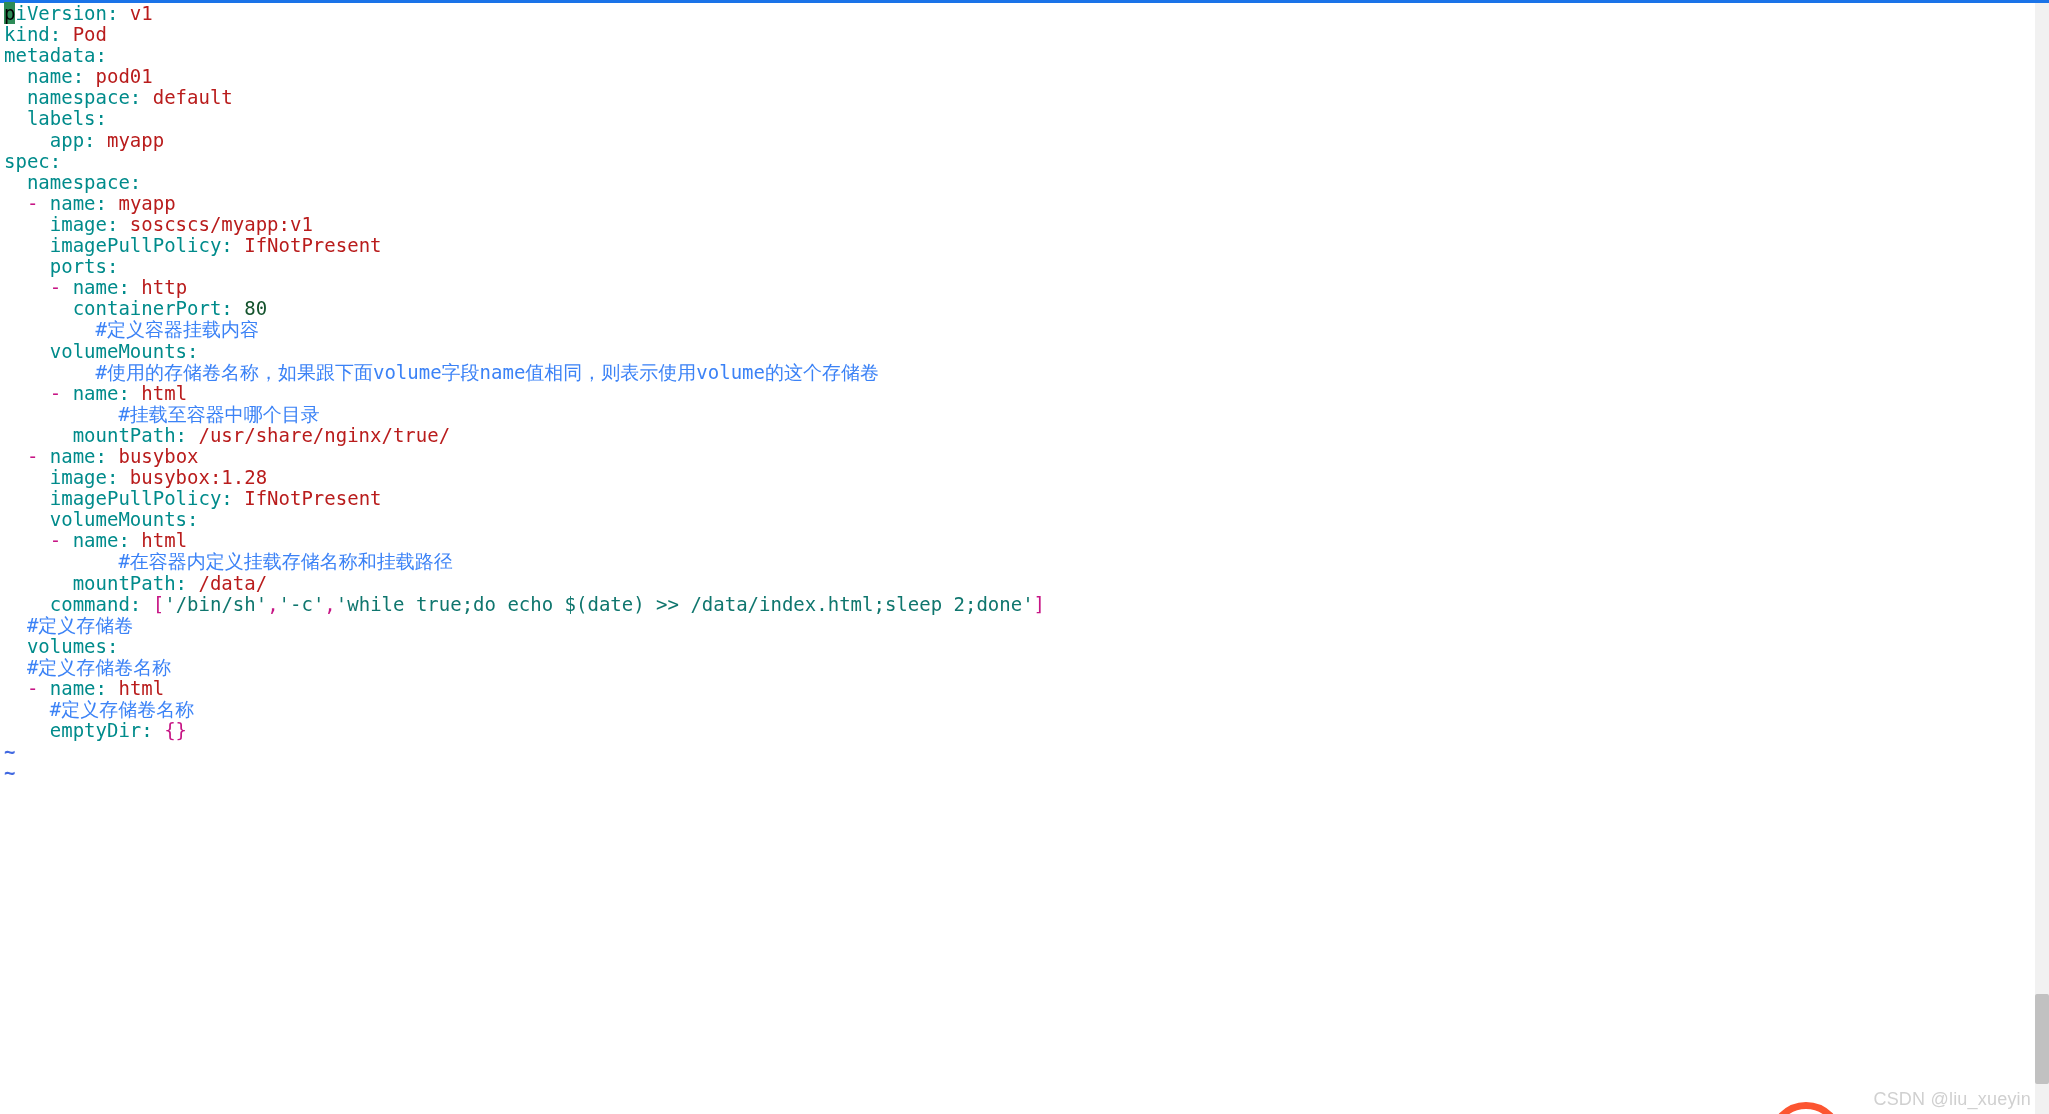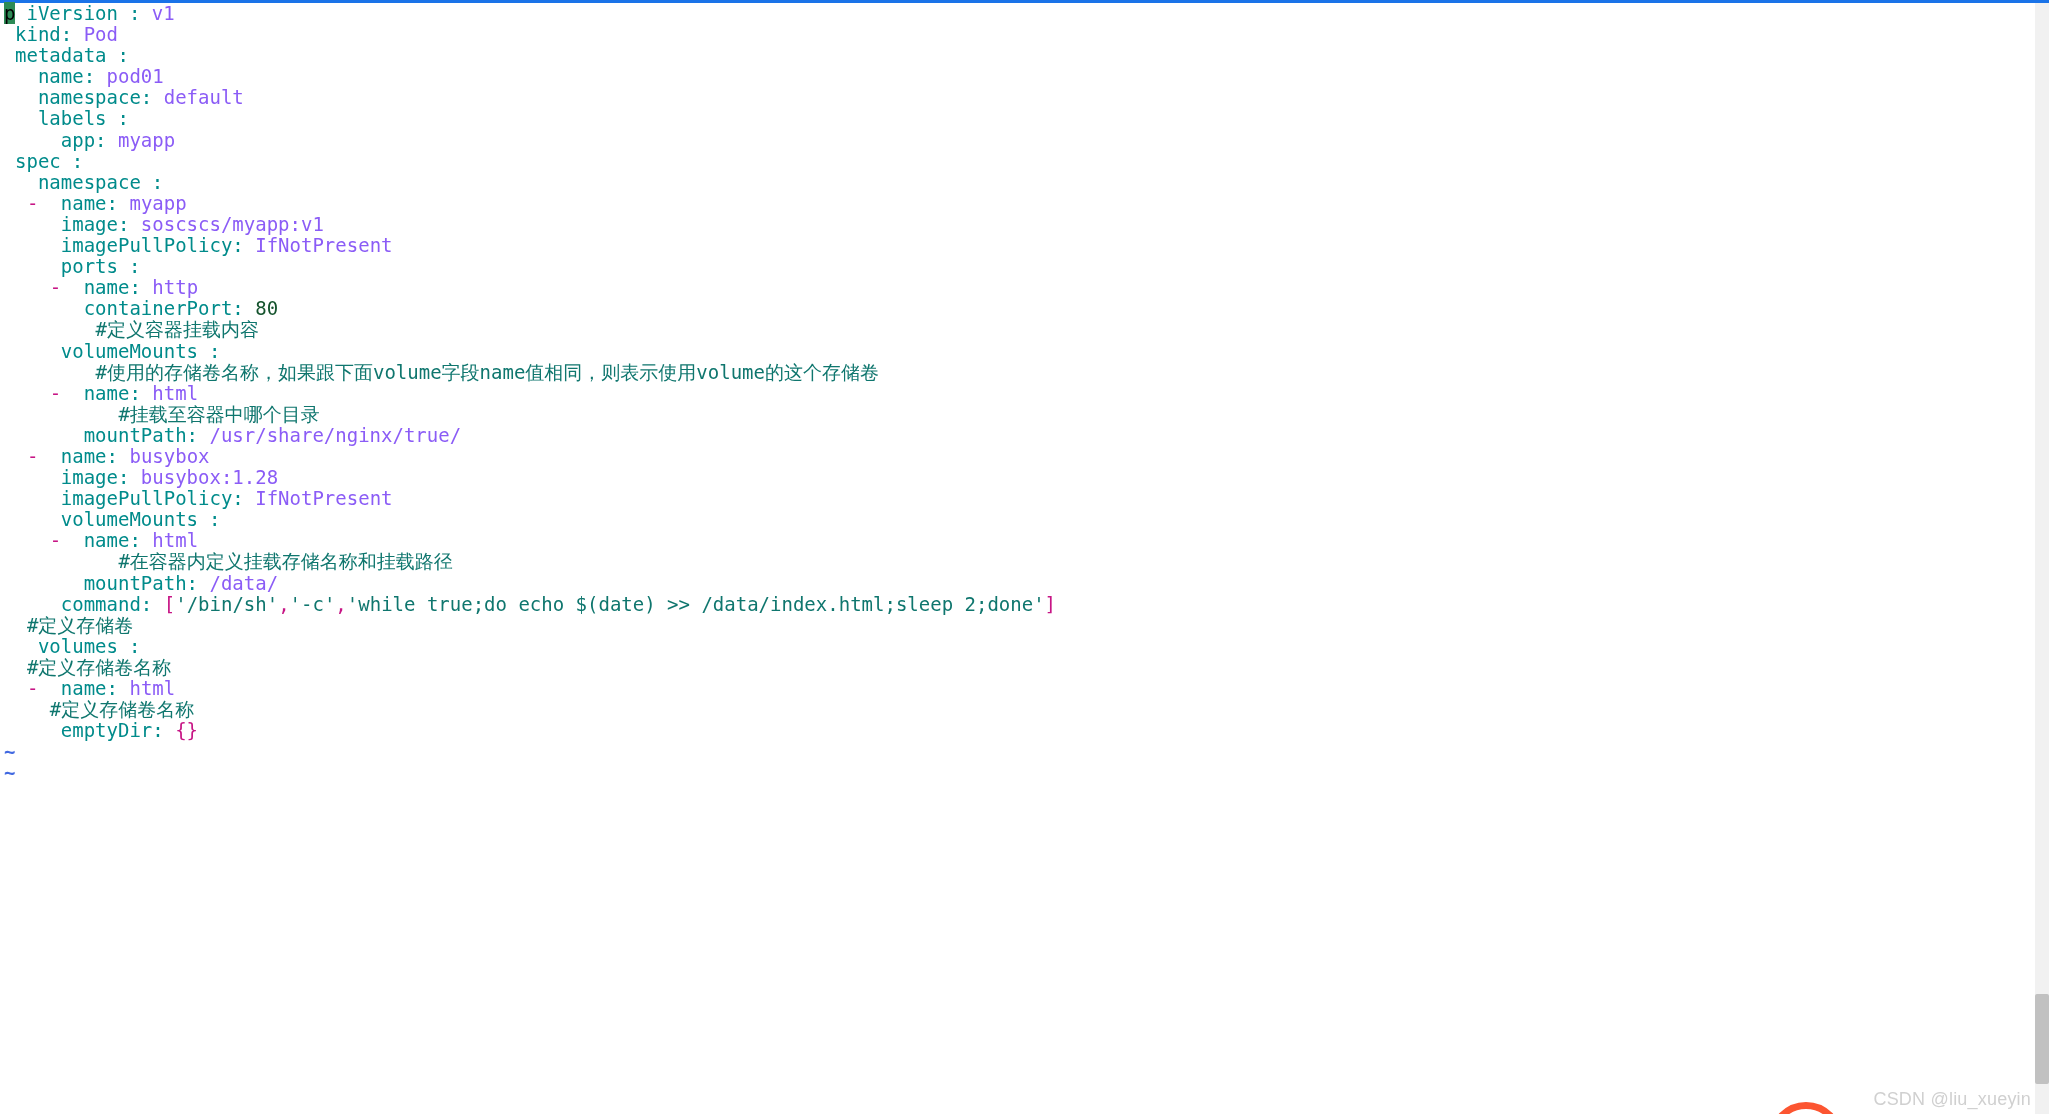--- a/index.html
+++ b/index.html
@@ -19,25 +19,25 @@
     height: 3px;
     background: #1a73e8;
     width: 100%;
   }
   pre.code {
     margin: 0;
     padding: 0 0 0 4px;
     white-space: pre;
     letter-spacing: 0px;
   }
-  .key { color: #008b8b; padding-left: 11px; } 
-  .val { color: #8b5cf6; }
+  .key { color: #008b8b; } 
+  .val { color: #b91c1c; }
   .str { color: #0f766e; } 
   .num { color: #14532d; }
-  .cmt { color: #0f766e; } 
+  .cmt { color: #3b82f6; } 
   .brk { color: #c71585; } 
   .dash { color: #c71585; }
   .cursor-first {
     background: #2e8b57;
     color: #000000;
   }
   .tilde { color: #4169e1; font-weight: bold; }
   .scrollbar {
     position: absolute;
     right: 0;

